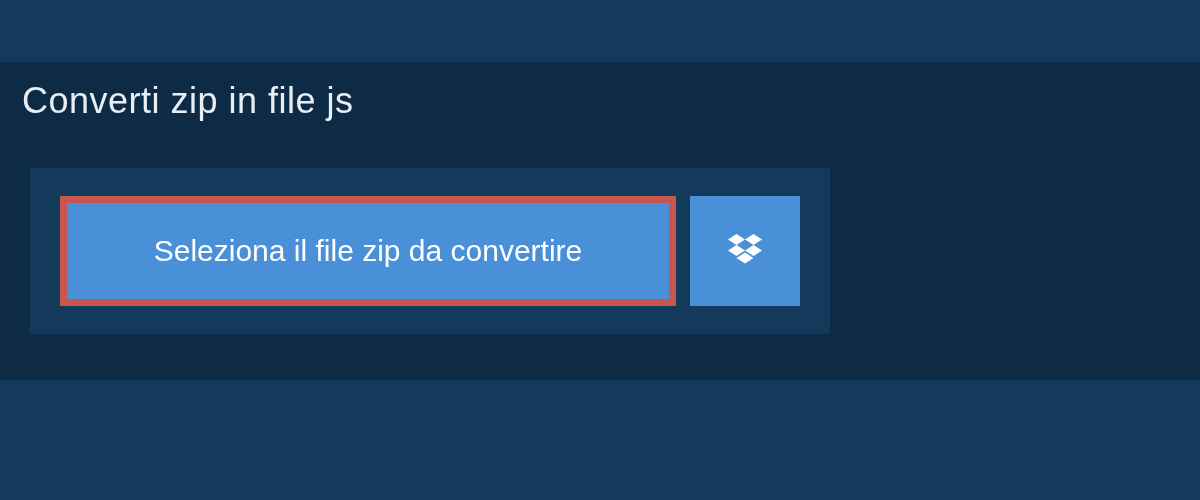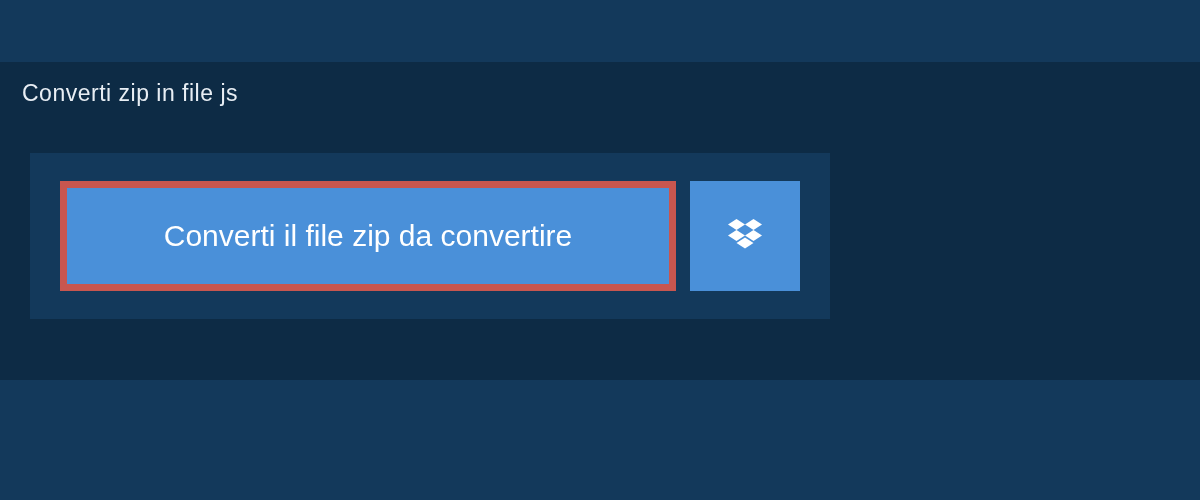--- a/index.html
+++ b/index.html
@@ -11,21 +11,21 @@
   }
   .top-strip {
     height: 62px;
     background: #13395b;
   }
   .tab {
     background: #0d2b45;
     display: inline-block;
     padding: 18px 32px 18px 22px;
     color: #e8eef4;
-    font-size: 23px;
+    font-size: 36px;
     font-weight: 300;
     letter-spacing: 0.5px;
   }
   .panel {
     background: #13395b;
     margin-top: 28px;
     padding: 28px 30px;
     width: 800px;
     margin-left: 30px;
     display: flex;
@@ -70,21 +70,21 @@
 
 
 <div class="top-strip"></div>
 
 <div class="tab">
   <span>Converti zip in file js</span>
 </div>
 
 <div class="panel">
   <div class="select-btn">
-    <span>Converti il file zip da convertire</span>
+    <span>Seleziona il file zip da convertire</span>
   </div>
   <div class="dropbox-btn">
     <span>
       <svg viewBox="0 0 34 30">
         <polygon points="8.5,0 17,5.5 8.5,11 0,5.5"></polygon>
         <polygon points="25.5,0 34,5.5 25.5,11 17,5.5"></polygon>
         <polygon points="0,16.5 8.5,11 17,16.5 8.5,22"></polygon>
         <polygon points="17,16.5 25.5,11 34,16.5 25.5,22"></polygon>
         <polygon points="8.5,24 17,18.5 25.5,24 17,29.5"></polygon>
       </svg>

